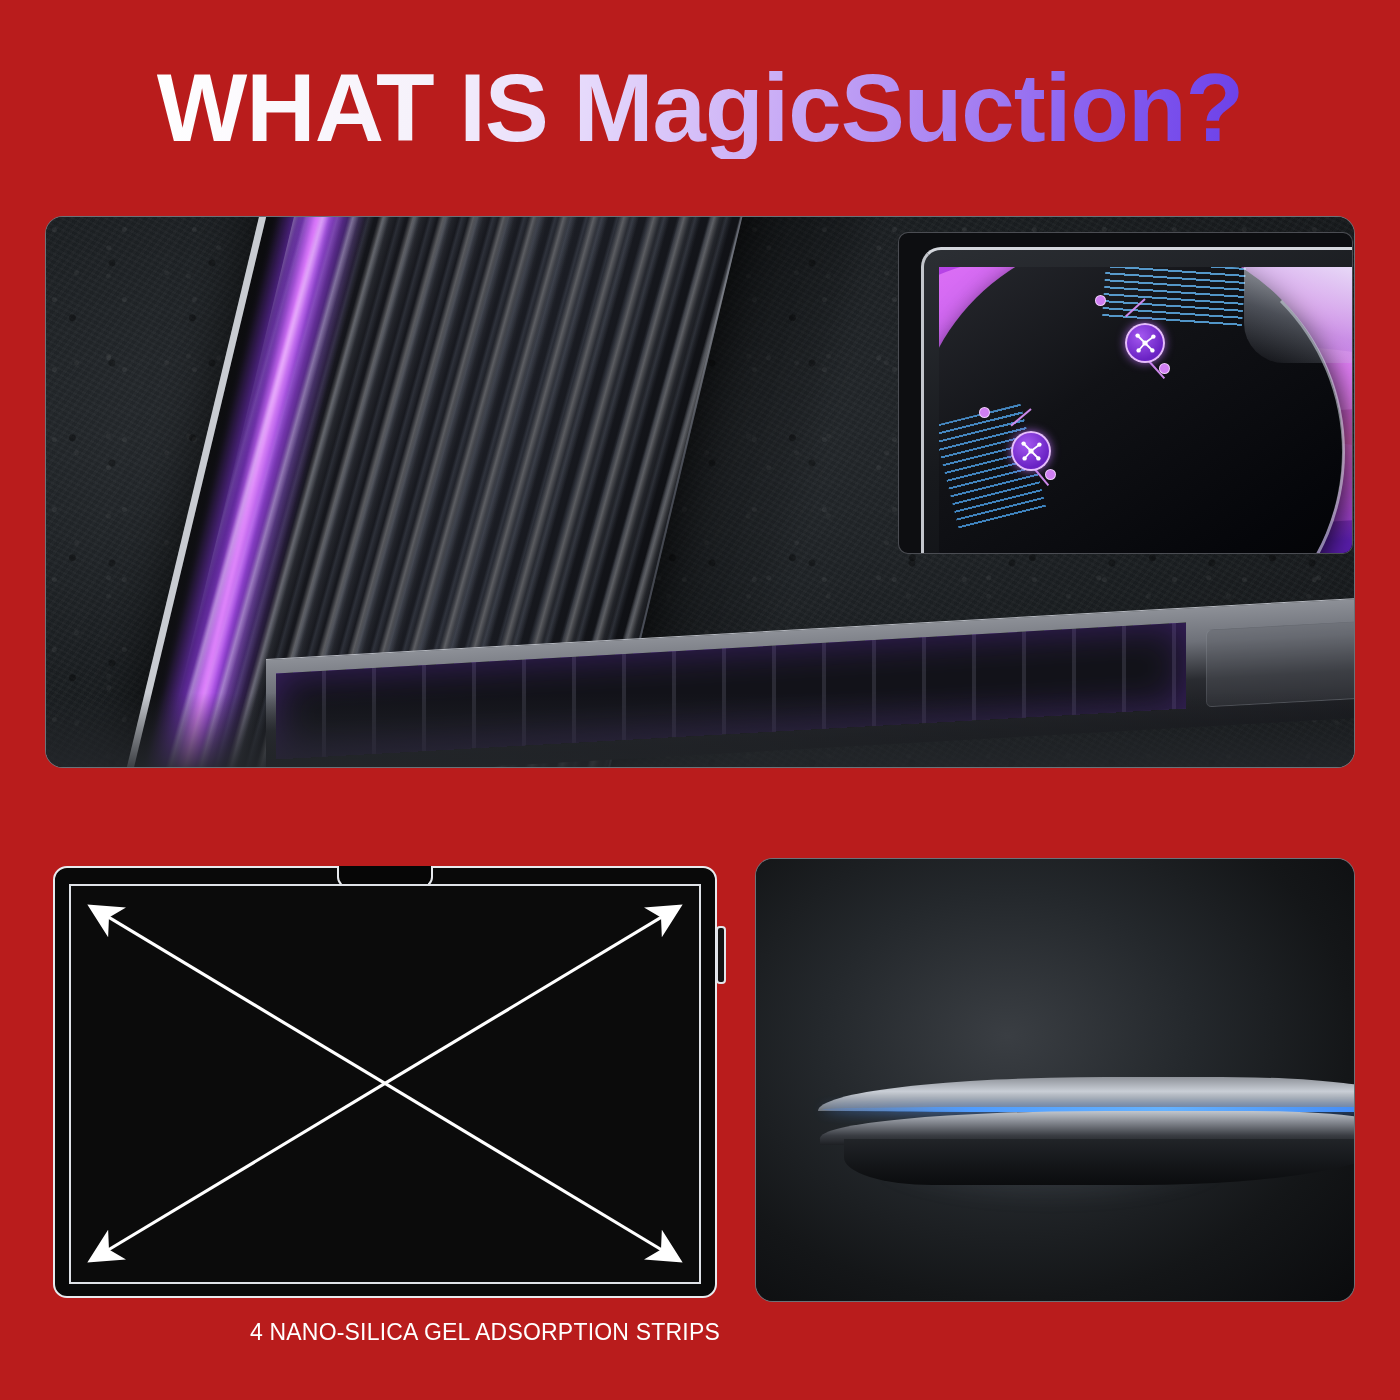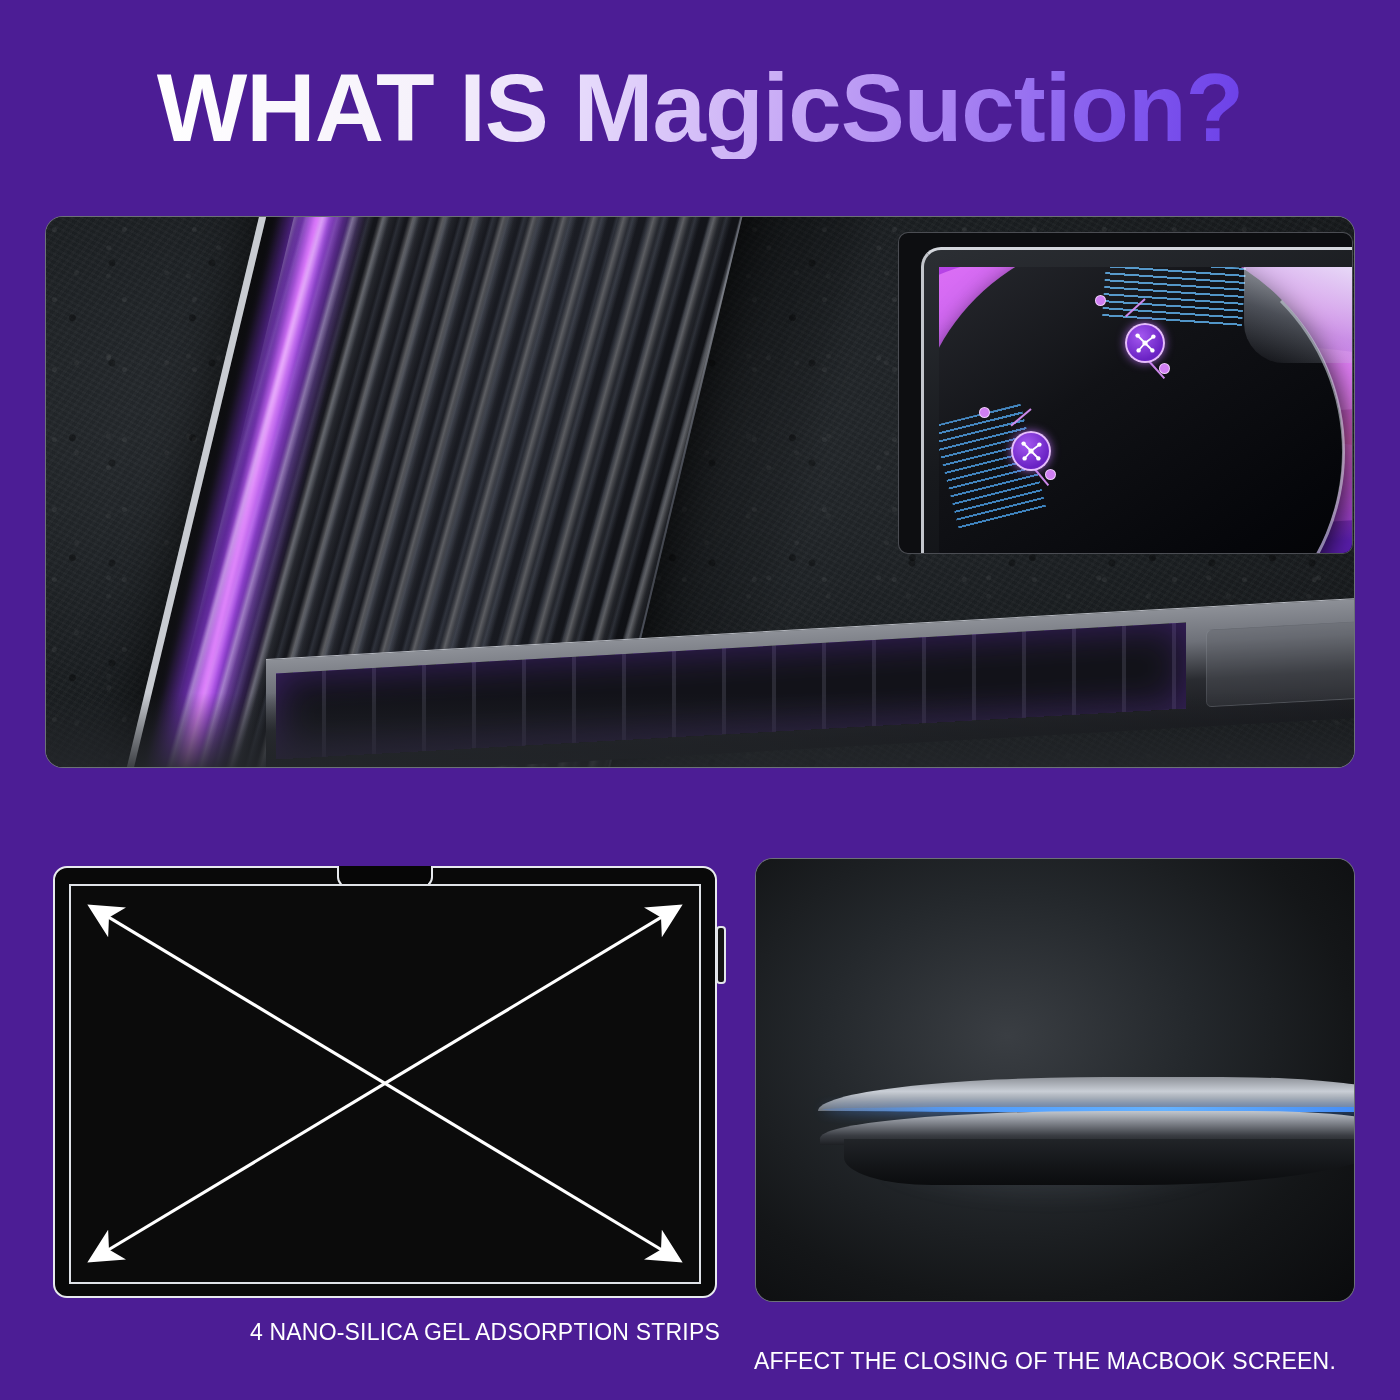--- a/index.html
+++ b/index.html
@@ -7,21 +7,21 @@
   html, body {
     width:1400px; height:1400px;
     background:#050505;
     font-family:"Liberation Sans", sans-serif;
     overflow:hidden;
   }
 
   #page {
     position:relative;
     width:1400px; height:1400px;
-    background:#4c1d95;
+    background:#b91c1c;
   }
 
   
   .title-wrap {
     position:absolute;
     left:0; top:58px;
     width:1400px;
     text-align:center;
   }
   .title {
@@ -497,15 +497,15 @@
     <div class="studio"></div>
     <div class="lap-reflect"></div>
     <div class="lap-closed">
       <div class="lap-top"></div>
       <div class="lap-blue"></div>
       <div class="lap-bot"></div>
       <div class="lap-base"></div>
     </div>
   </div>
 
-  <div class="caption" id="cap-right"><br><span>AFFECT THE CLOSING OF THE MACBOOK SCREEN.</span></div>
+  <div class="caption" id="cap-right"><br></div>
 
 </div>
 
 </body></html>

